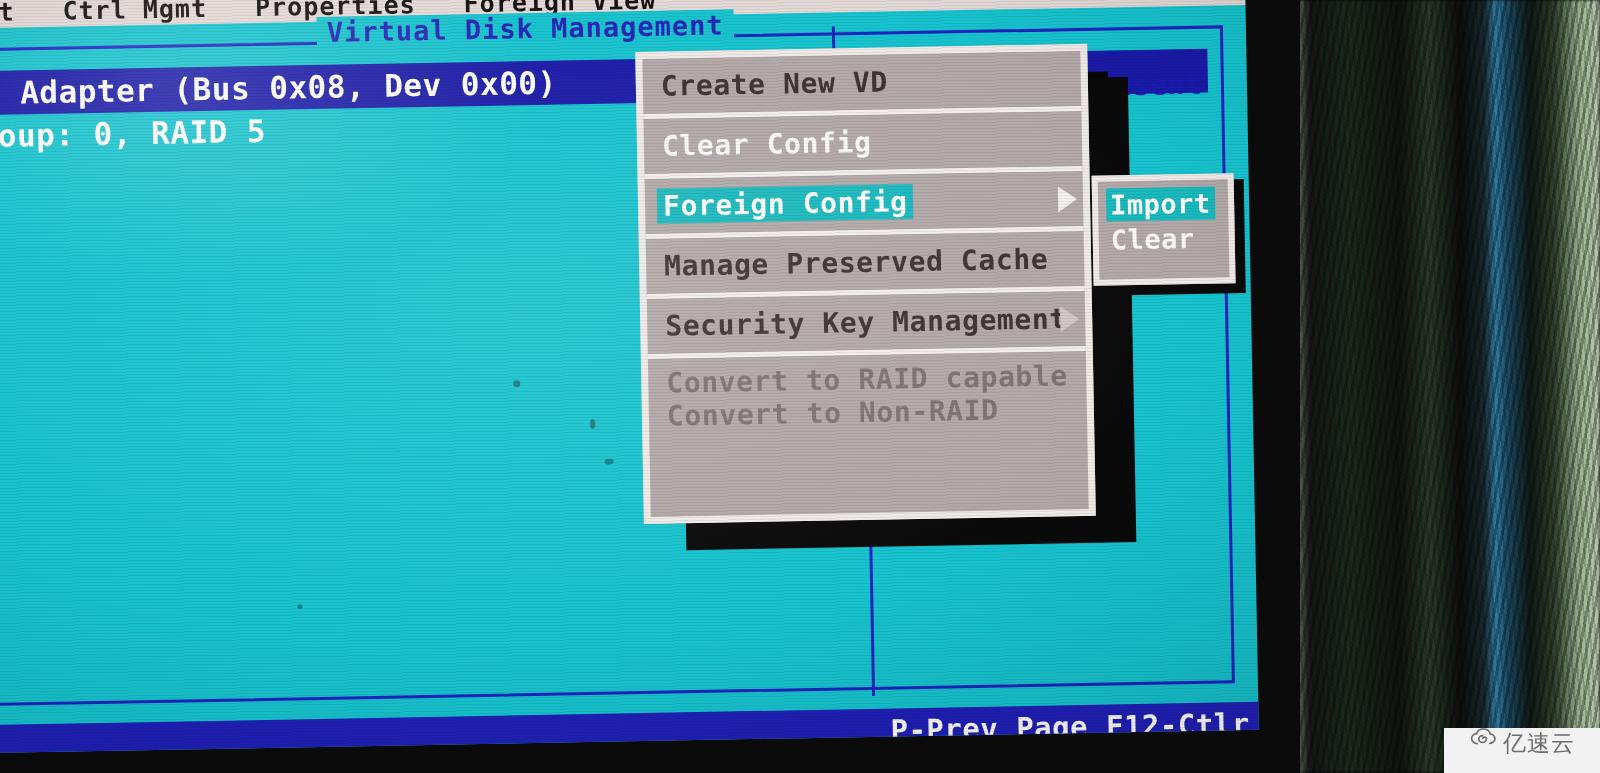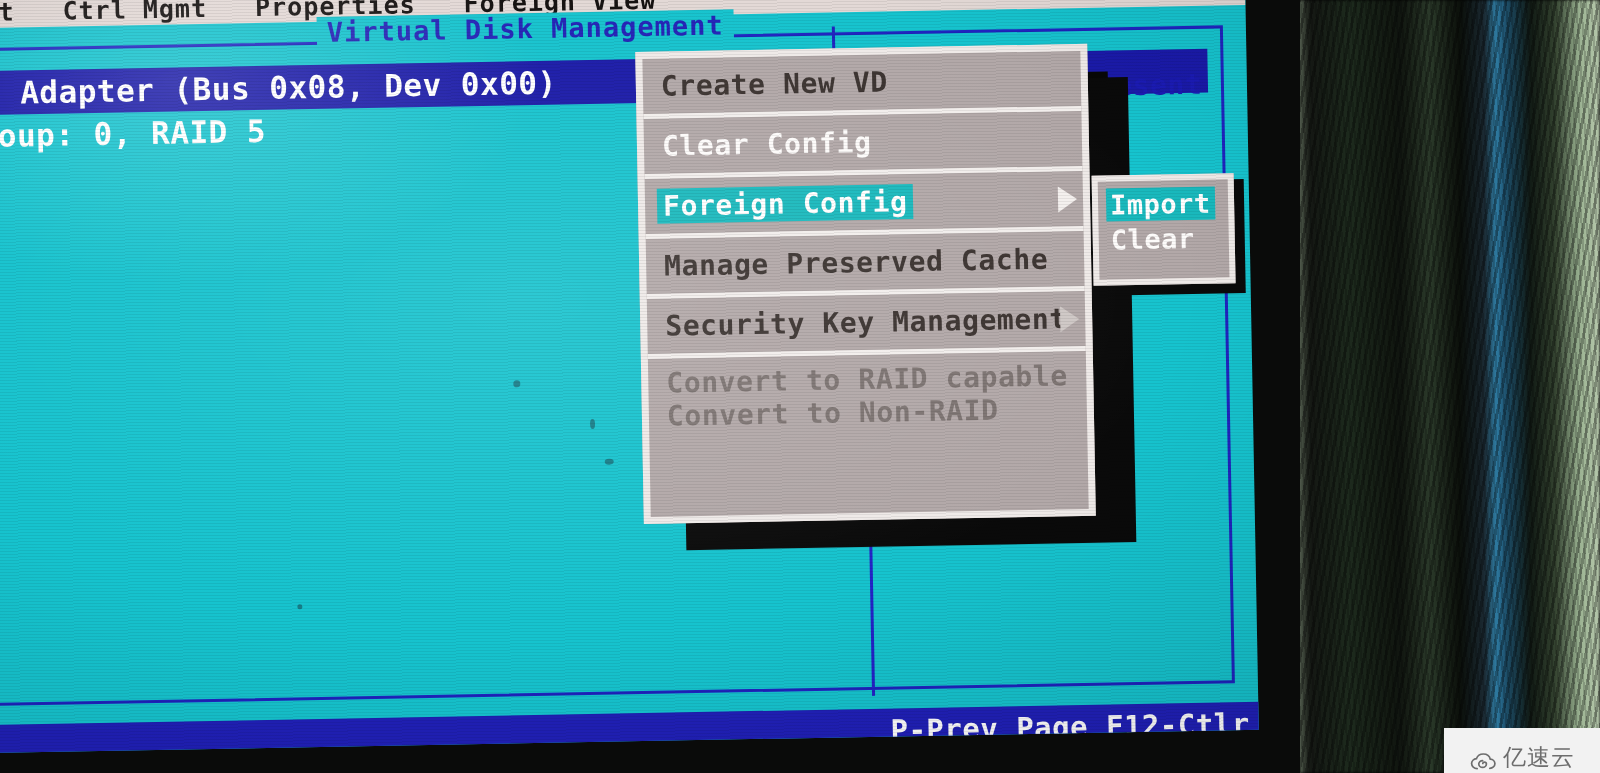--- a/index.html
+++ b/index.html
@@ -169,21 +169,21 @@
     text-align:right;padding-right:30px;box-sizing:border-box;white-space:nowrap;
     overflow:hidden;
   }
 
   
   .speck{position:absolute;background:rgba(20,40,50,.45);border-radius:50%;z-index:58;}
 
   
   #watermark{
     position:absolute;right:0;bottom:0;width:156px;height:45px;
-    background:#f2f2f2;display:flex;align-items:flex-end;justify-content:center;gap:7px;
+    background:#f2f2f2;display:flex;align-items:flex-start;justify-content:center;gap:7px;
     z-index:200;
   }
   #watermark .wm-txt{
     font-family:"DejaVu Sans","Liberation Sans",sans-serif;
     font-size:23px;color:#6d6d6d;letter-spacing:1px;
   }
   #watermark svg{display:block;}
 </style>
 </head>
 <body>

